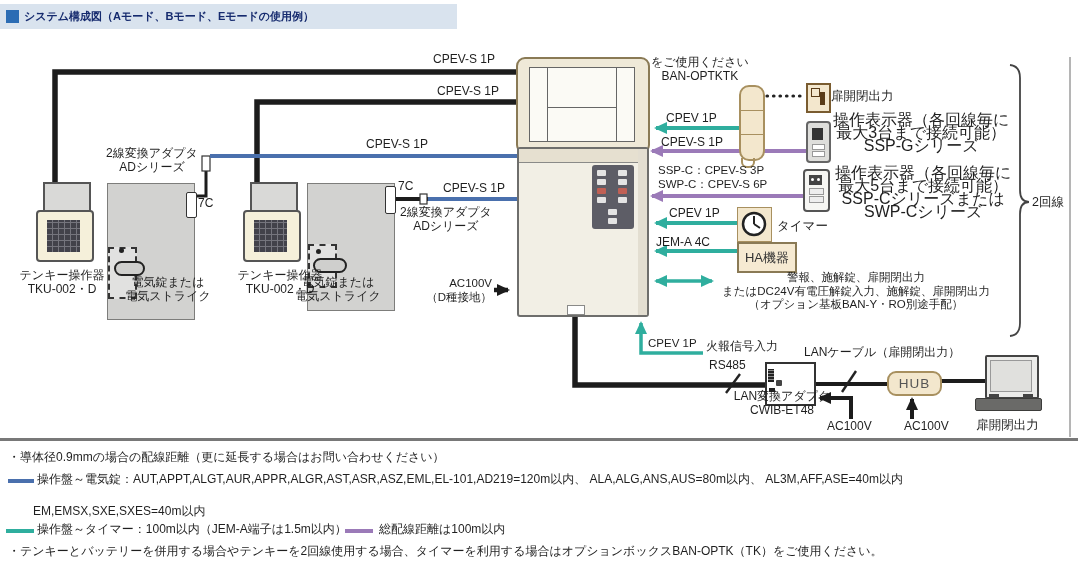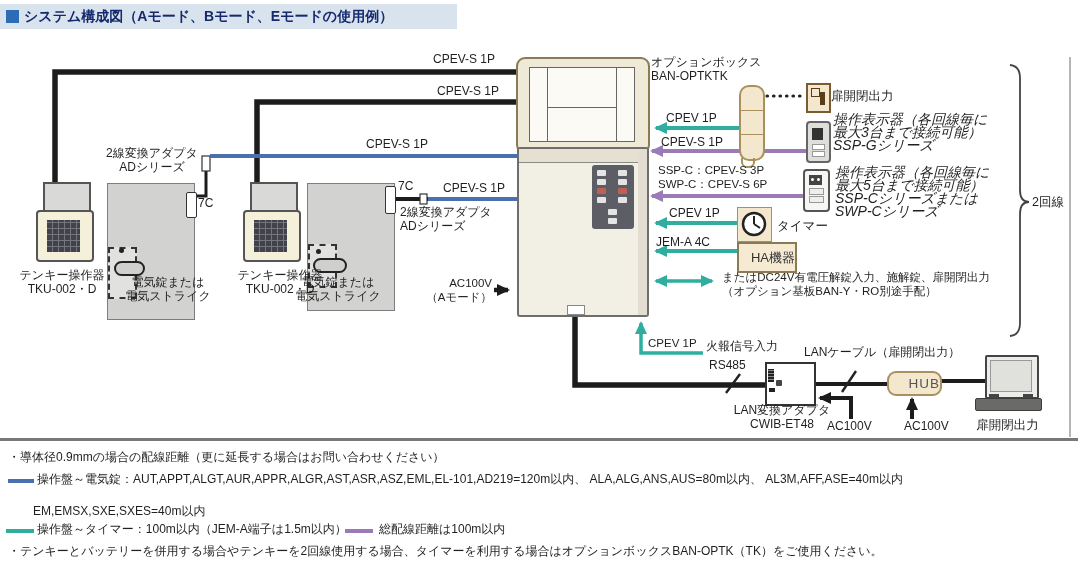--- a/index.html
+++ b/index.html
@@ -1,27 +1,27 @@
 <!DOCTYPE html>
 <html><head>
 <meta charset="utf-8">
 <style>
   html,body{margin:0;padding:0;background:#ffffff;}
   .stage{position:relative;width:1078px;height:571px;background:#fff;overflow:hidden;
          font-family:"Liberation Sans",sans-serif;color:#1f1f1f;}
   .abs{position:absolute;}
-  .lb{position:absolute;font-size:12px;line-height:1.18;color:#1f1f1f;white-space:nowrap;}
-  .lb.sm{font-size:14px;font-style:italic;}
+  .lb{position:absolute;font-size:12px;line-height:1.18;color:#1f1f1f;white-space:nowrap;text-align:center;}
+  .lb.sm{font-size:16px;}
   .lb.md{font-size:11.5px;}
   .lb.ctr{text-align:center;}
   .lb.rt{text-align:right;}
   
   .titlebar{position:absolute;left:0;top:4;top:4px;width:457px;height:25px;background:#d9e3ee;}
   .tsq{position:absolute;left:6px;top:6px;width:13px;height:13px;background:#2b6cb4;}
-  .ttl{position:absolute;left:24px;top:0;line-height:25px;font-size:14px;font-weight:bold;color:#152a6e;white-space:nowrap;}
+  .ttl{position:absolute;left:24px;top:0;line-height:25px;font-size:11px;font-weight:bold;color:#152a6e;white-space:nowrap;}
   
   .tenkey{position:absolute;width:58px;height:80px;}
   .tenkey .flap{position:absolute;left:7px;top:0;width:44px;height:40px;background:#d9d9d7;border:2px solid #555;}
   .tenkey .body{position:absolute;left:0;top:28px;width:54px;height:48px;background:#f5f0da;border:2px solid #555;border-radius:4px;}
   .tenkey .pad{position:absolute;left:11px;top:38px;width:33px;height:32px;background:#42424a;
     background-image:repeating-linear-gradient(0deg,transparent 0 5px,#75757d 5px 6px),
                      repeating-linear-gradient(90deg,transparent 0 5px,#75757d 5px 6px);}
   .door{position:absolute;width:86px;background:#d2d2d0;border:1.5px solid #7d7d7b;}
   .door .lockbox{position:absolute;border:2px dashed #333;background:rgba(255,255,255,.35);}
   .door .dot{position:absolute;width:5px;height:5px;border-radius:50%;background:#222;}
@@ -67,21 +67,21 @@
   .hubbox{position:absolute;left:887px;top:371px;width:51px;height:21px;background:#f3e7cd;border:2px solid #a8905f;border-radius:9px;
           display:flex;align-items:center;justify-content:center;font-size:13.5px;color:#555;letter-spacing:1px;}
   .laptop{position:absolute;left:975px;top:353px;width:65px;height:62px;}
   .laptop .scr{position:absolute;left:10px;top:2px;width:50px;height:40px;background:#ececea;border:2.5px solid #444;border-radius:2px;}
   .laptop .scr .in{position:absolute;left:3px;top:3px;width:40px;height:30px;background:#e0e0dd;border:1px solid #999;}
   .laptop .t1{position:absolute;left:14px;top:41px;width:10px;height:4px;background:#444;}
   .laptop .t2{position:absolute;left:48px;top:41px;width:10px;height:4px;background:#444;}
   .laptop .base{position:absolute;left:0;top:45px;width:65px;height:11px;background:#6a6a68;border:1.5px solid #3c3c3a;border-radius:2px;}
   .divider{position:absolute;left:0;top:438px;width:1078px;height:3px;background:#787878;}
   svg.wires{position:absolute;left:0;top:0;z-index:1;}
-  .z2{z-index:2;justify-content:flex-end;}
+  .z2{z-index:2;}
   .z3{z-index:3;}
 </style>
 </head>
 <body>
 
 <div class="stage">
 
   <div class="titlebar">
     <span class="tsq"></span>
     <span class="ttl">システム構成図（Aモード、Bモード、Eモードの使用例）</span>
@@ -191,21 +191,21 @@
   </div>
   <div class="lb z3" style="left:398px;top:179px;">7C</div>
 
   <div class="lb z3" style="left:433px;top:52px;">CPEV-S 1P</div>
   <div class="lb z3" style="left:437px;top:84px;">CPEV-S 1P</div>
   <div class="lb z3" style="left:366px;top:137px;">CPEV-S 1P</div>
   <div class="lb z3" style="left:443px;top:181px;">CPEV-S 1P</div>
 
   <div class="lb rt md z3" style="left:420px;top:277px;width:72px;">
     <div>AC100V</div>
-    <div>（Aモード）</div>
+    <div>（D種接地）</div>
   </div>
 
   <div class="optionbox z2">
     <div class="inner">
       <div class="v1"></div>
         <div class="v2"></div>
         <div class="h1"></div>
     </div>
   </div>
   <div class="panel z2">
@@ -219,21 +219,21 @@
       <div class="kb red" style="left:5px;top:23px;"></div>
         <div class="kb red" style="left:26px;top:23px;"></div>
       <div class="kb" style="left:5px;top:32px;"></div>
         <div class="kb" style="left:26px;top:32px;"></div>
       <div class="kb" style="left:16px;top:44px;"></div>
         <div class="kb" style="left:16px;top:53px;"></div>
     </div>
     <div class="notch"></div>
   </div>
   <div class="lb z3" style="left:651px;top:55px;">
-    <div>オプションボックス</div>
+    <div>をご使用ください</div>
     <div>BAN-OPTKTK</div>
   </div>
 
   <div class="handset z2">
     <div class="l1"></div>
       <div class="l2"></div>
   </div>
   <div class="hook z2"></div>
   <div class="intercom z2">
     <div class="sq"></div>
@@ -280,37 +280,38 @@
     </svg>
   </div>
   <div class="lb z3" style="left:777px;top:219px;font-size:12.5px;">タイマー</div>
 
   <div class="lb z3" style="left:656px;top:235px;">JEM-A 4C</div>
   <div class="habox z2">
     <span>HA機器</span>
   </div>
 
   <div class="lb md z3" style="left:722px;top:271px;line-height:13.6px;">
+    <div>警報、施解錠、扉開閉出力</div>
     <div>またはDC24V有電圧解錠入力、施解錠、扉開閉出力</div>
     <div>（オプション基板BAN-Y・RO別途手配）</div>
   </div>
 
   <div class="lb z3" style="left:1032px;top:195px;font-size:12.5px;">2回線</div>
 
   <div class="lb md z3" style="left:648px;top:337px;">CPEV 1P</div>
   <div class="lb z3" style="left:706px;top:339px;">火報信号入力</div>
   <div class="lb z3" style="left:709px;top:358px;">RS485</div>
   <div class="lb z3" style="left:804px;top:345px;">LANケーブル（扉開閉出力）</div>
 
   <div class="lanbox z2">
     <div class="pins"></div>
     <div class="dot"></div>
     <div class="pin2"></div>
   </div>
-  <div class="lb ctr z3" style="left:722px;top:403px;width:120px;">
+  <div class="lb ctr z3" style="left:722px;top:389px;width:120px;">
     <div>LAN変換アダプタ</div>
     <div>CWIB-ET48</div>
   </div>
   <div class="lb z3" style="left:827px;top:419px;">AC100V</div>
 
   <div class="hubbox z2">
     <span>HUB</span>
   </div>
   <div class="lb z3" style="left:904px;top:419px;">AC100V</div>
 

